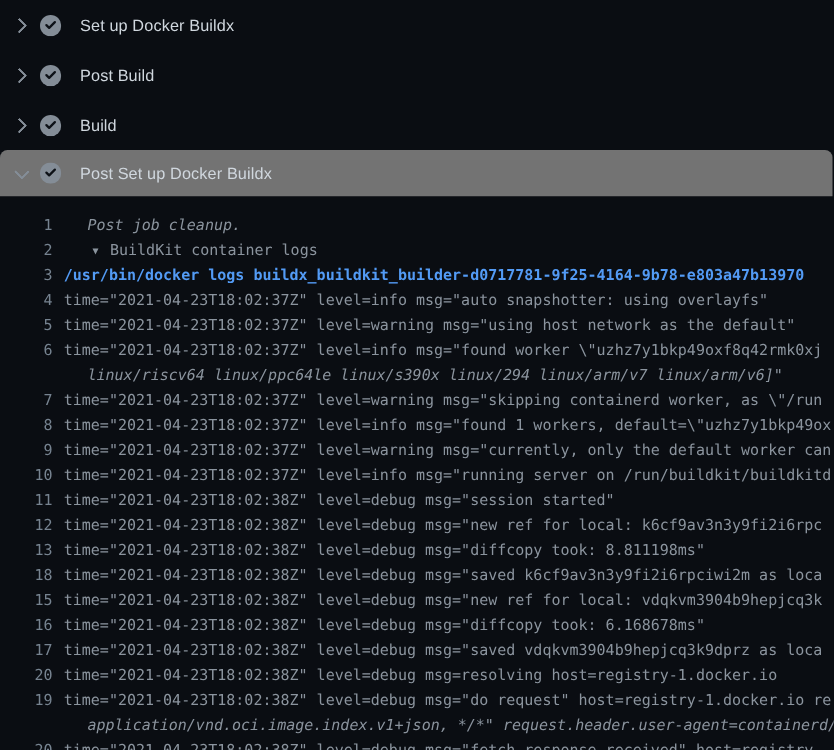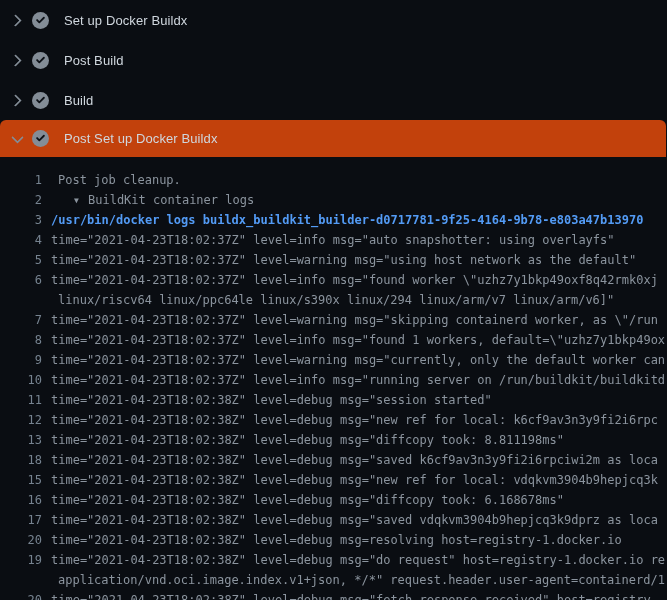--- a/index.html
+++ b/index.html
@@ -8,21 +8,21 @@
     background:#0a0d12;
     font-family:"Liberation Sans", sans-serif;
   }
   
   .steps{width:666px;}
   .step{
     height:40px;display:flex;align-items:center;
     padding-left:10px;box-sizing:border-box;cursor:pointer;
   }
   .step.expanded{
-    background:#c2410c;height:37px;
+    background:#737373;height:37px;
     border-radius:6px 6px 0 0;
   }
   .chev{
     width:14px;height:14px;margin-right:8px;flex:none;
     display:flex;align-items:center;justify-content:center;
   }
   .chev i{
     display:block;width:7px;height:7px;
     border-top:2px solid #848d97;border-right:2px solid #848d97;
     border-radius:1px;
@@ -41,21 +41,21 @@
   }
   .log-row{
     display:flex;height:20px;white-space:pre;
     overflow:hidden;width:667px;
   }
   .ln{
     flex:none;width:42px;text-align:right;
     color:#768390;cursor:pointer;
   }
   .lt{color:#8b949e;}
-  .log-row.top  .lt, .log-row.wrap .lt{margin-left:16px;}
+  .log-row.top  .lt, .log-row.wrap .lt{margin-left:28px;font-style:italic;}
   .log-row.group .lt{margin-left:32px;cursor:pointer;}
   .log-row.child .lt, .log-row.command .lt{margin-left:9px;}
   .log-row.command .lt{color:#539bf5;font-weight:bold;}
   .tri{
     display:inline-block;width:14px;font-size:8px;color:#8b949e;
     vertical-align:1px;
   }
 </style>
 </head>
 <body>

